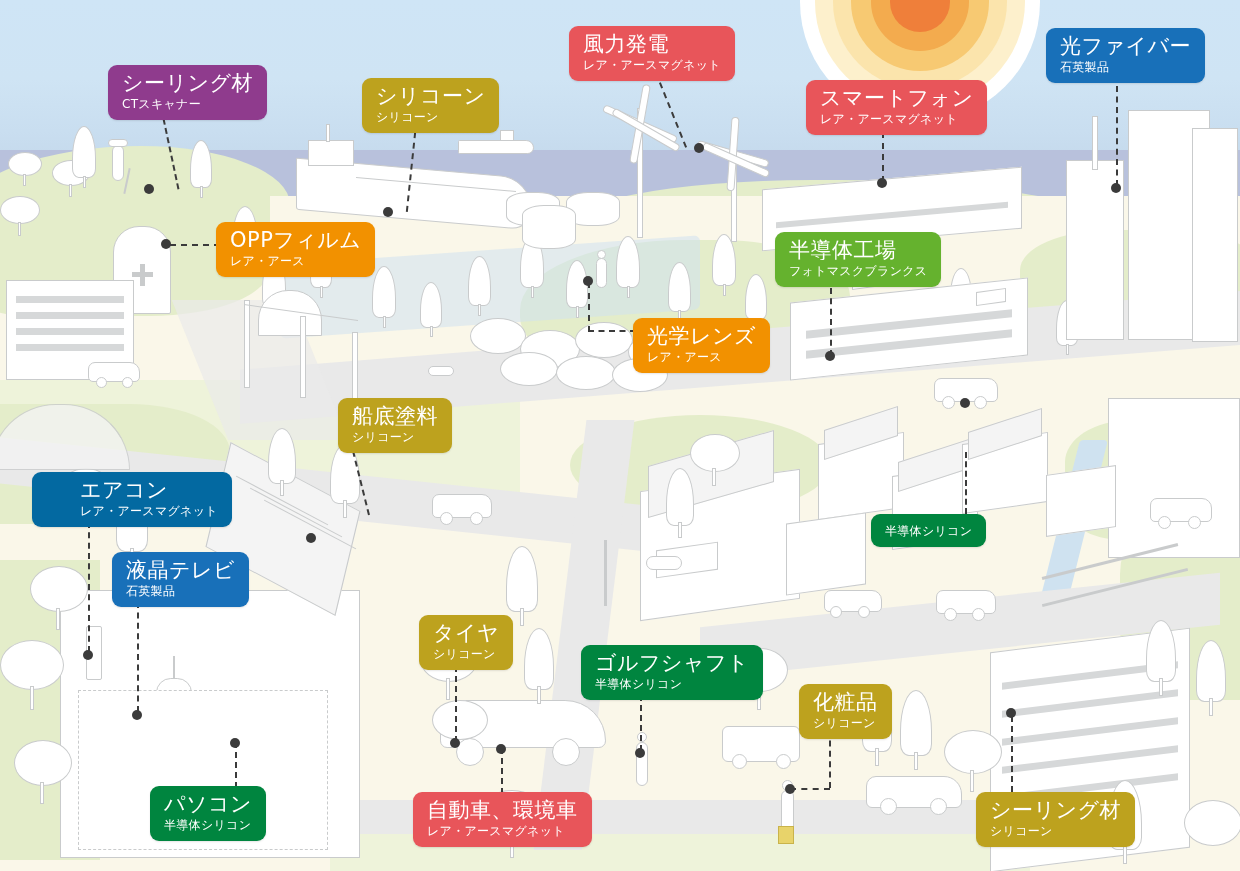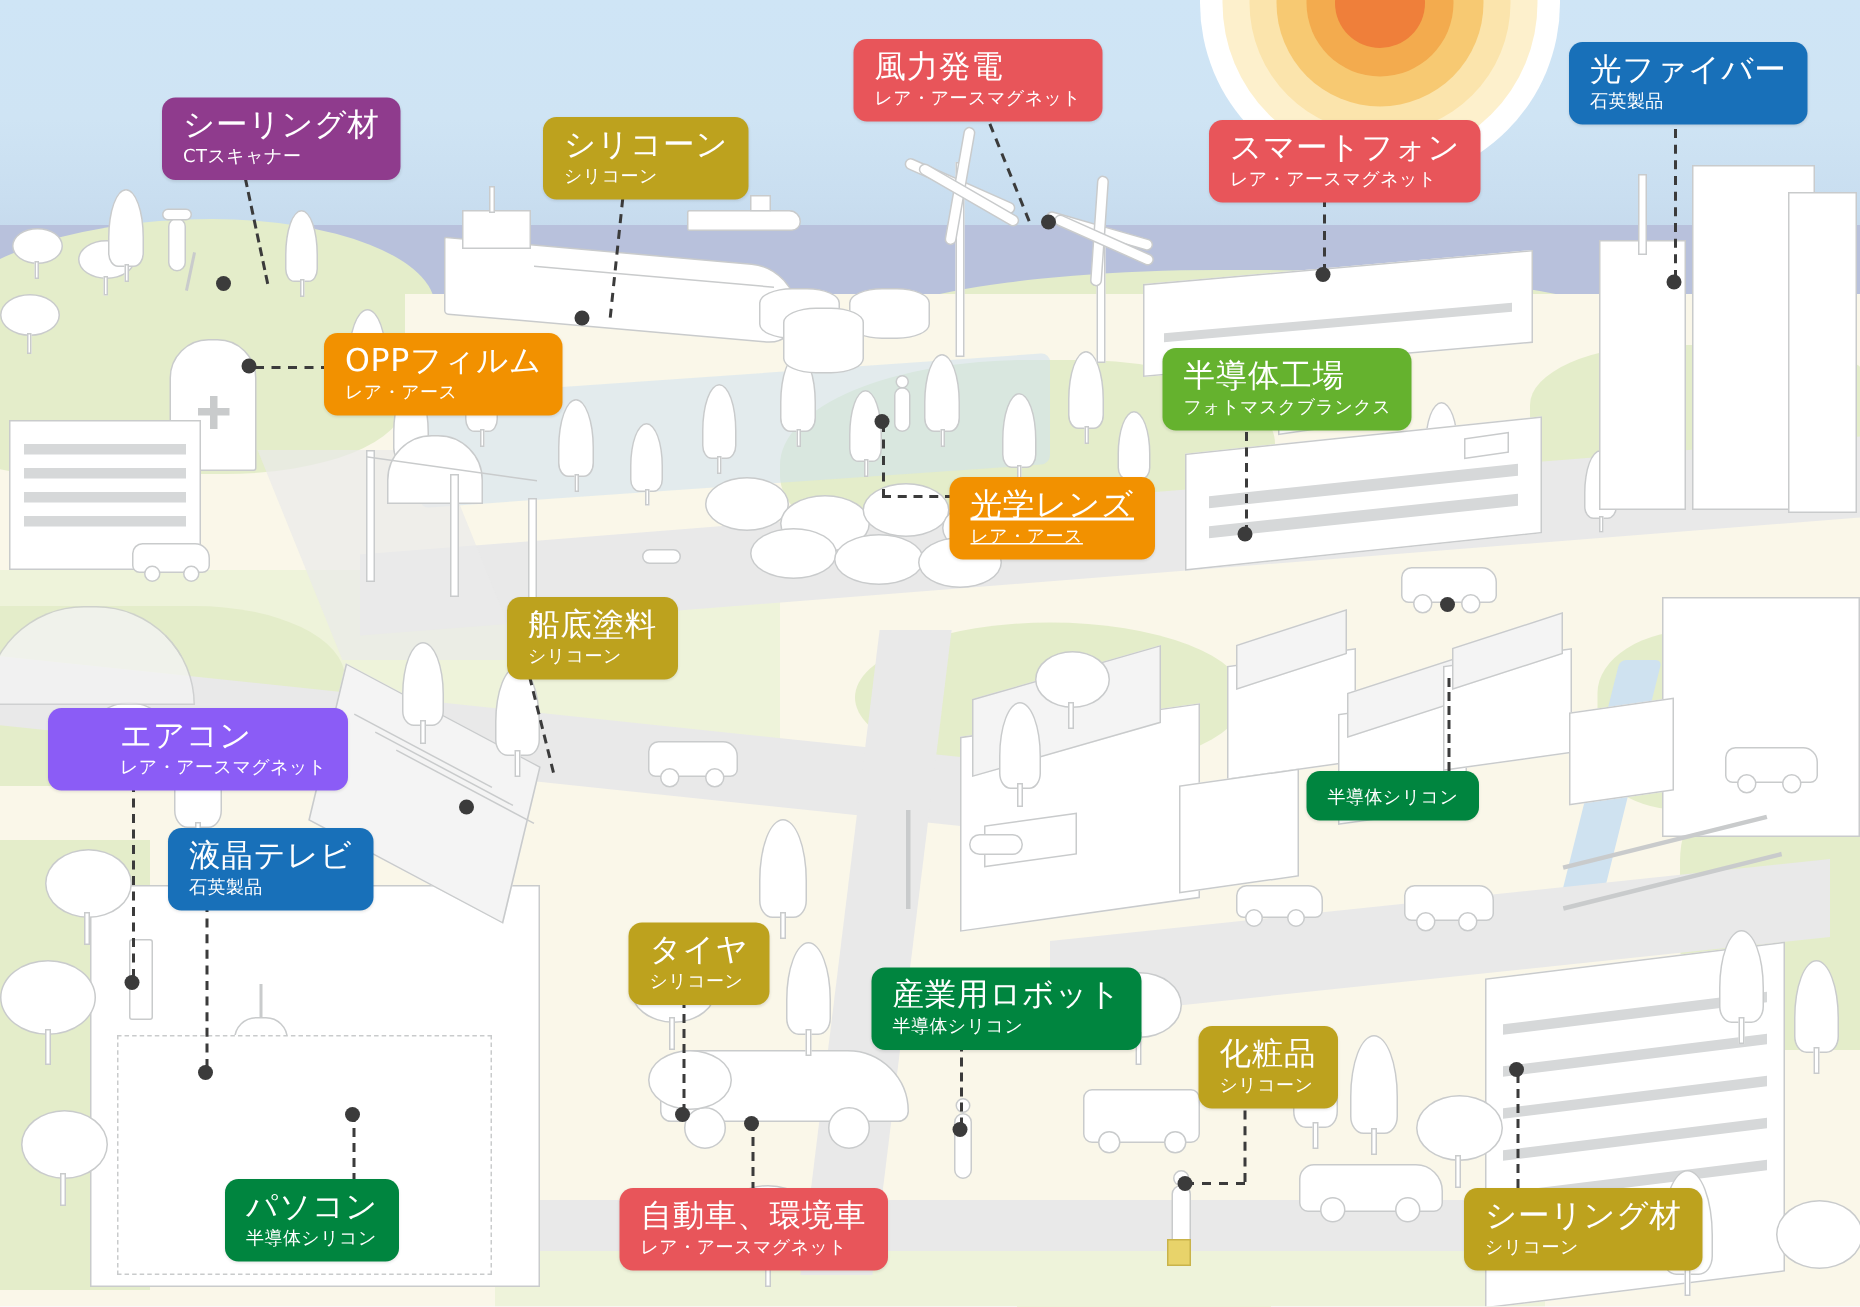--- a/index.html
+++ b/index.html
@@ -479,45 +479,45 @@
         <span class="t2">石英製品</span>
       </div>
       <div class="label" style="left: 216px; top: 222px; background: rgb(242, 145, 0);">
         <span class="t1">OPPフィルム</span>
         <span class="t2">レア・アース</span>
       </div>
       <div class="label" style="left: 775px; top: 232px; background: rgb(101, 178, 46);">
         <span class="t1">半導体工場</span>
         <span class="t2">フォトマスクブランクス</span>
       </div>
-      <div class="label" style="left: 633px; top: 318px; background: rgb(242, 145, 0); text-decoration: underline;">
+      <div class="label" style="left: 633px; top: 318px; background: rgb(242, 145, 0);">
         <span class="t1">光学レンズ</span>
         <span class="t2">レア・アース</span>
       </div>
       <div class="label" style="left: 338px; top: 398px; background: rgb(189, 162, 30);">
         <span class="t1">船底塗料</span>
         <span class="t2">シリコーン</span>
       </div>
-      <div class="label" style="left: 32px; top: 472px; background: #8b5cf6; padding-left: 48px;">
+      <div class="label" style="left: 32px; top: 472px; background: #0369a1; padding-left: 48px;">
         <span class="t1">エアコン</span>
         <span class="t2">レア・アースマグネット</span>
       </div>
       <div class="label" style="left: 112px; top: 552px; background: rgb(24, 112, 185);">
         <span class="t1">液晶テレビ</span>
         <span class="t2">石英製品</span>
       </div>
       <div class="label big" style="left: 871px; top: 514px; background: rgb(0, 133, 63);">
         <span class="t2">半導体シリコン</span>
       </div>
       <div class="label" style="left: 419px; top: 615px; background: rgb(189, 162, 30);">
         <span class="t1">タイヤ</span>
         <span class="t2">シリコーン</span>
       </div>
       <div class="label" style="left: 581px; top: 645px; background: rgb(0, 133, 63);">
-        <span class="t1">産業用ロボット</span>
+        <span class="t1">ゴルフシャフト</span>
         <span class="t2">半導体シリコン</span>
       </div>
       <div class="label" style="left: 799px; top: 684px; background: rgb(189, 162, 30);">
         <span class="t1">化粧品</span>
         <span class="t2">シリコーン</span>
       </div>
       <div class="label" style="left: 150px; top: 786px; background: rgb(0, 133, 63);">
         <span class="t1">パソコン</span>
         <span class="t2">半導体シリコン</span>
       </div>

